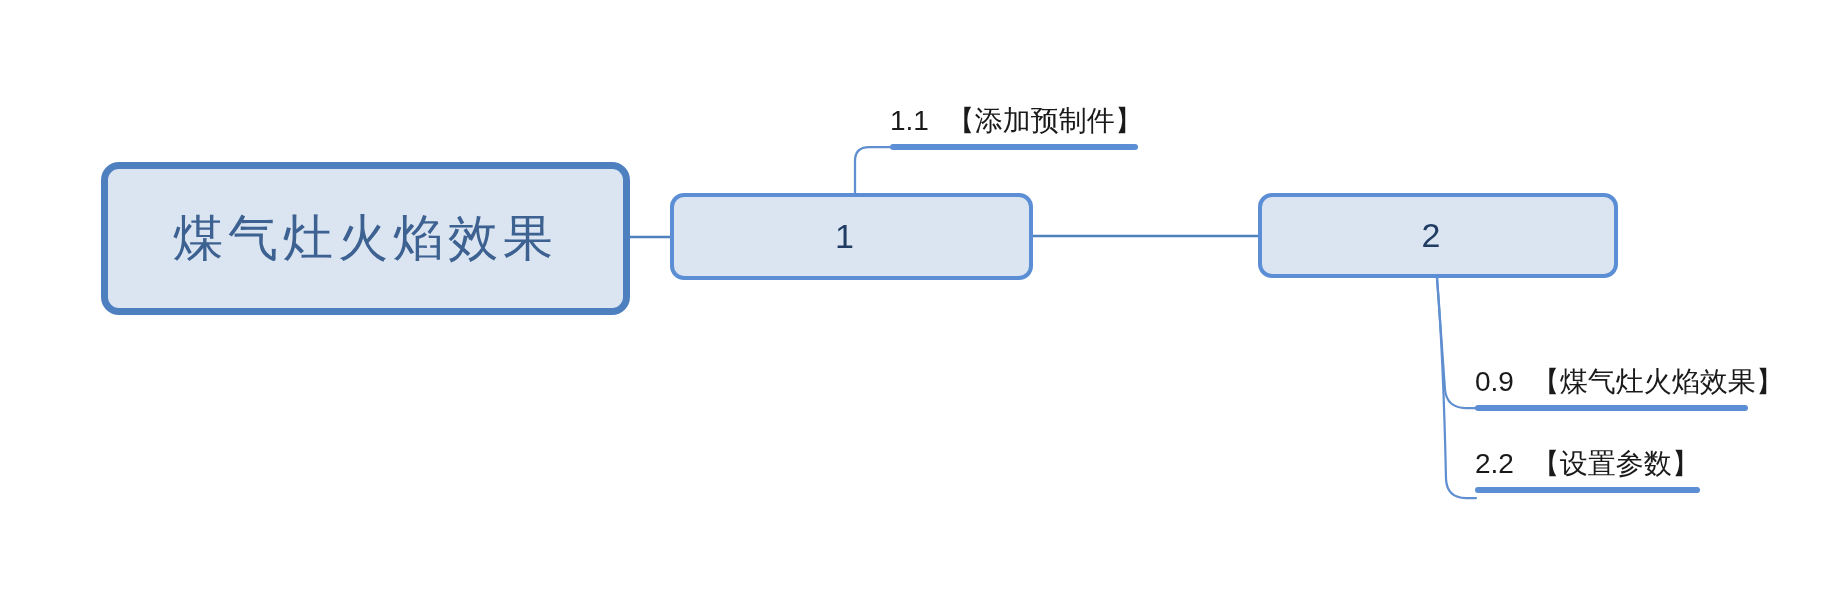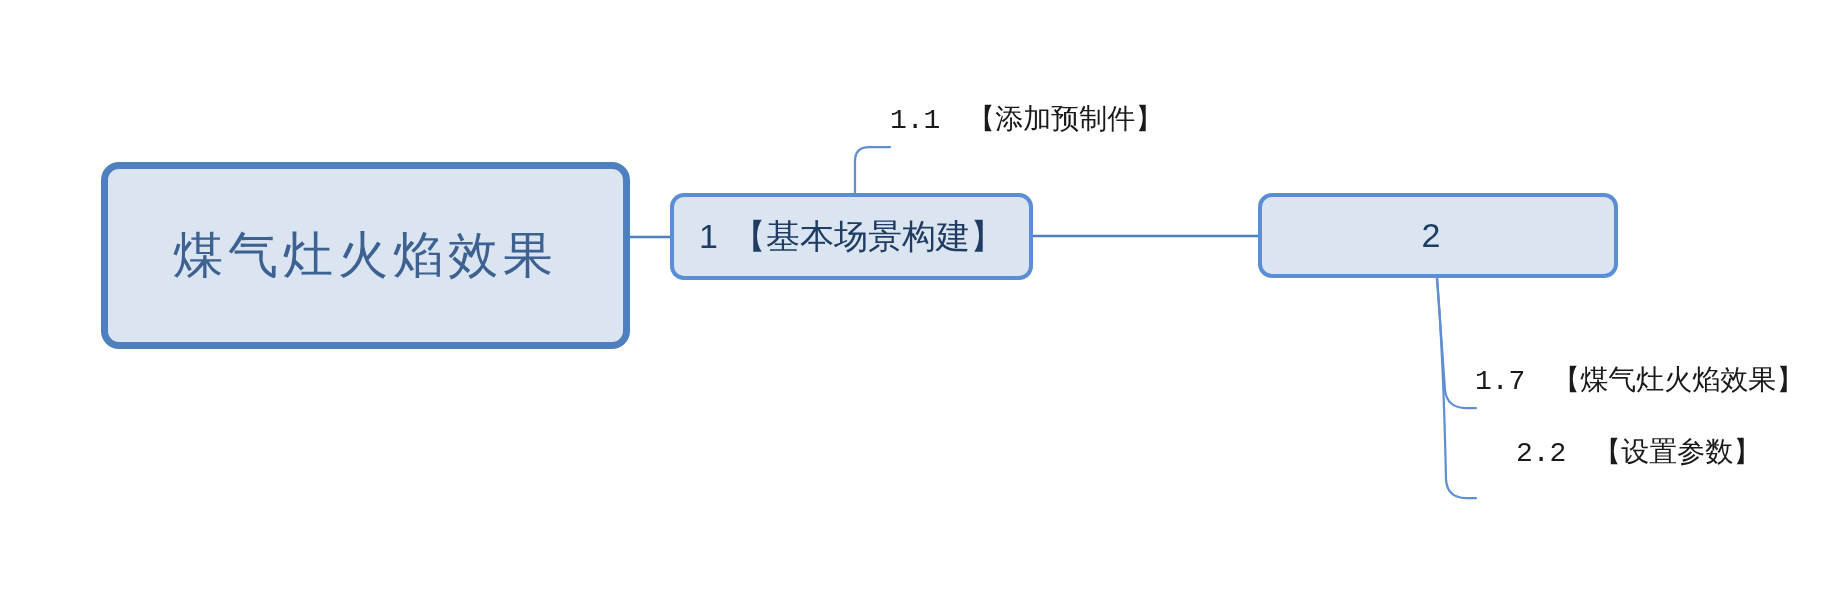--- a/index.html
+++ b/index.html
@@ -17,21 +17,21 @@
   .root{
     border:7px solid #4e80c0;border-radius:18px;
     color:#3d6191;font-size:50px;letter-spacing:5px;font-weight:400;
   }
   .topic{
     border:4px solid #5b8ed4;border-radius:14px;
     color:#203c63;font-size:34px;font-weight:400;
   }
   .t-num{margin-right:14px;}
 
-  .leaf{position:absolute;display:flex;flex-direction:row;align-items:flex-start;font-family:Liberation Mono, monospace;}
+  .leaf{position:absolute;display:flex;flex-direction:column;align-items:flex-start;}
   .leaf-label{
     font-size:28px;line-height:34px;height:34px;color:#1a1a1a;
     white-space:nowrap;font-weight:400;
   }
   .l-num{margin-right:10px;}
   .leaf-underline{
     width:100%;height:6px;background:#5b8ed4;border-radius:3px;margin-top:6px;
   }
 </style>
 </head>
@@ -40,50 +40,49 @@
 <div class="canvas">
 
   <svg class="connectors" viewBox="0 0 1848 602" xmlns="http://www.w3.org/2000/svg">
     <path d="M 630 237 H 670" stroke="#4f81bd" stroke-width="2.5" fill="none"></path>
     <path d="M 1033 236 H 1258" stroke="#4f81bd" stroke-width="2.5" fill="none"></path>
     <path d="M 855 193 L 855 161 Q 855 147 869 147 L 890 147" stroke="#5f8fd0" stroke-width="2.25" fill="none" stroke-linecap="round"></path>
     <path d="M 1437 278 C 1440 320 1444 372 1445 390 Q 1447 408 1466 408 L 1476 408" stroke="#5f8fd0" stroke-width="2.25" fill="none" stroke-linecap="round"></path>
     <path d="M 1437 278 C 1442 340 1445 432 1446 479 Q 1447 498 1466 498 L 1476 498" stroke="#5f8fd0" stroke-width="2.25" fill="none" stroke-linecap="round"></path>
   </svg>
 
-  <div class="box root" style="left:101px;top:162px;width:529px;height:187px;">
+  <div class="box root" style="left:101px;top:162px;width:529px;height:153px;">
     <span>煤气灶火焰效果</span>
   </div>
 
   <div class="box topic" style="left:670px;top:193px;width:363px;height:87px;">
     <span class="t-num">1</span>
-    <span class="t-ttl">【基本场景构建】</span>
   </div>
 
   <div class="box topic" style="left:1258px;top:193px;width:360px;height:85px;">
     <span class="t-num">2</span>
   </div>
 
   <div class="leaf" style="left:890px;top:104px;width:248px;">
     <div class="leaf-label">
       <span class="l-num">1.1</span>
       <span class="l-ttl">【添加预制件】</span>
     </div>
     <div class="leaf-underline"></div>
   </div>
 
   <div class="leaf" style="left:1475px;top:365px;width:273px;">
     <div class="leaf-label">
-      <span class="l-num">1.7</span>
+      <span class="l-num">0.9</span>
       <span class="l-ttl">【煤气灶火焰效果】</span>
     </div>
     <div class="leaf-underline"></div>
   </div>
 
-  <div class="leaf" style="left:1475px;top:437px;width:225px;margin-left:41px;">
+  <div class="leaf" style="left:1475px;top:447px;width:225px;">
     <div class="leaf-label">
       <span class="l-num">2.2</span>
       <span class="l-ttl">【设置参数】</span>
     </div>
     <div class="leaf-underline"></div>
   </div>
 
 </div>
 
 </body></html>

